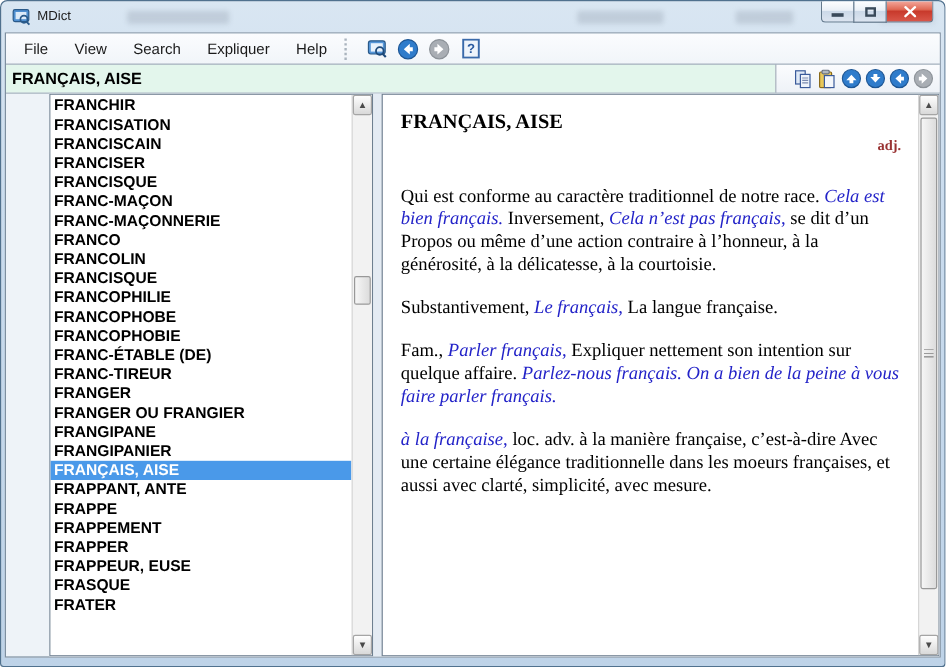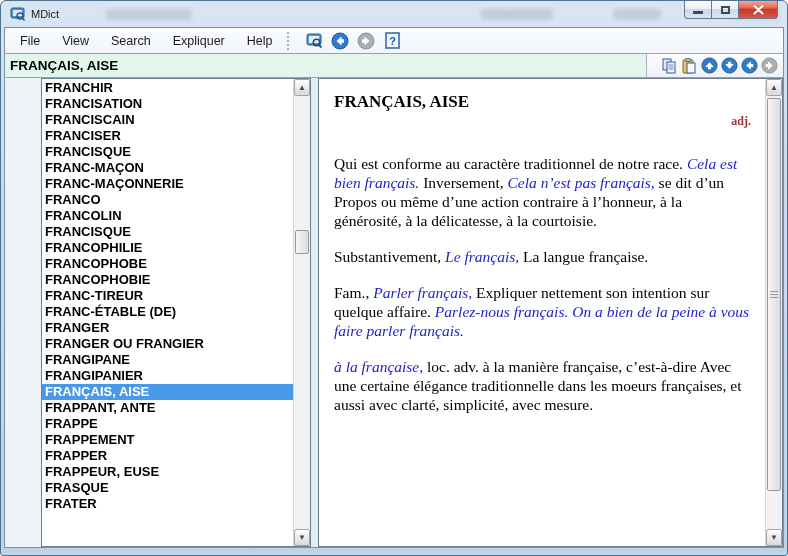--- a/index.html
+++ b/index.html
@@ -199,22 +199,22 @@
             <div class="list-item">FRANCISER</div>
             <div class="list-item">FRANCISQUE</div>
             <div class="list-item">FRANC-MAÇON</div>
             <div class="list-item">FRANC-MAÇONNERIE</div>
             <div class="list-item">FRANCO</div>
             <div class="list-item">FRANCOLIN</div>
             <div class="list-item">FRANCISQUE</div>
             <div class="list-item">FRANCOPHILIE</div>
             <div class="list-item">FRANCOPHOBE</div>
             <div class="list-item">FRANCOPHOBIE</div>
+            <div class="list-item">FRANC-ÉTABLE (DE)</div>
             <div class="list-item">FRANC-TIREUR</div>
-            <div class="list-item">FRANC-ÉTABLE (DE)</div>
             <div class="list-item">FRANGER</div>
             <div class="list-item">FRANGER OU FRANGIER</div>
             <div class="list-item">FRANGIPANE</div>
             <div class="list-item">FRANGIPANIER</div>
             <div class="list-item selected">FRANÇAIS, AISE</div>
             <div class="list-item">FRAPPANT, ANTE</div>
             <div class="list-item">FRAPPE</div>
             <div class="list-item">FRAPPEMENT</div>
             <div class="list-item">FRAPPER</div>
             <div class="list-item">FRAPPEUR, EUSE</div>

